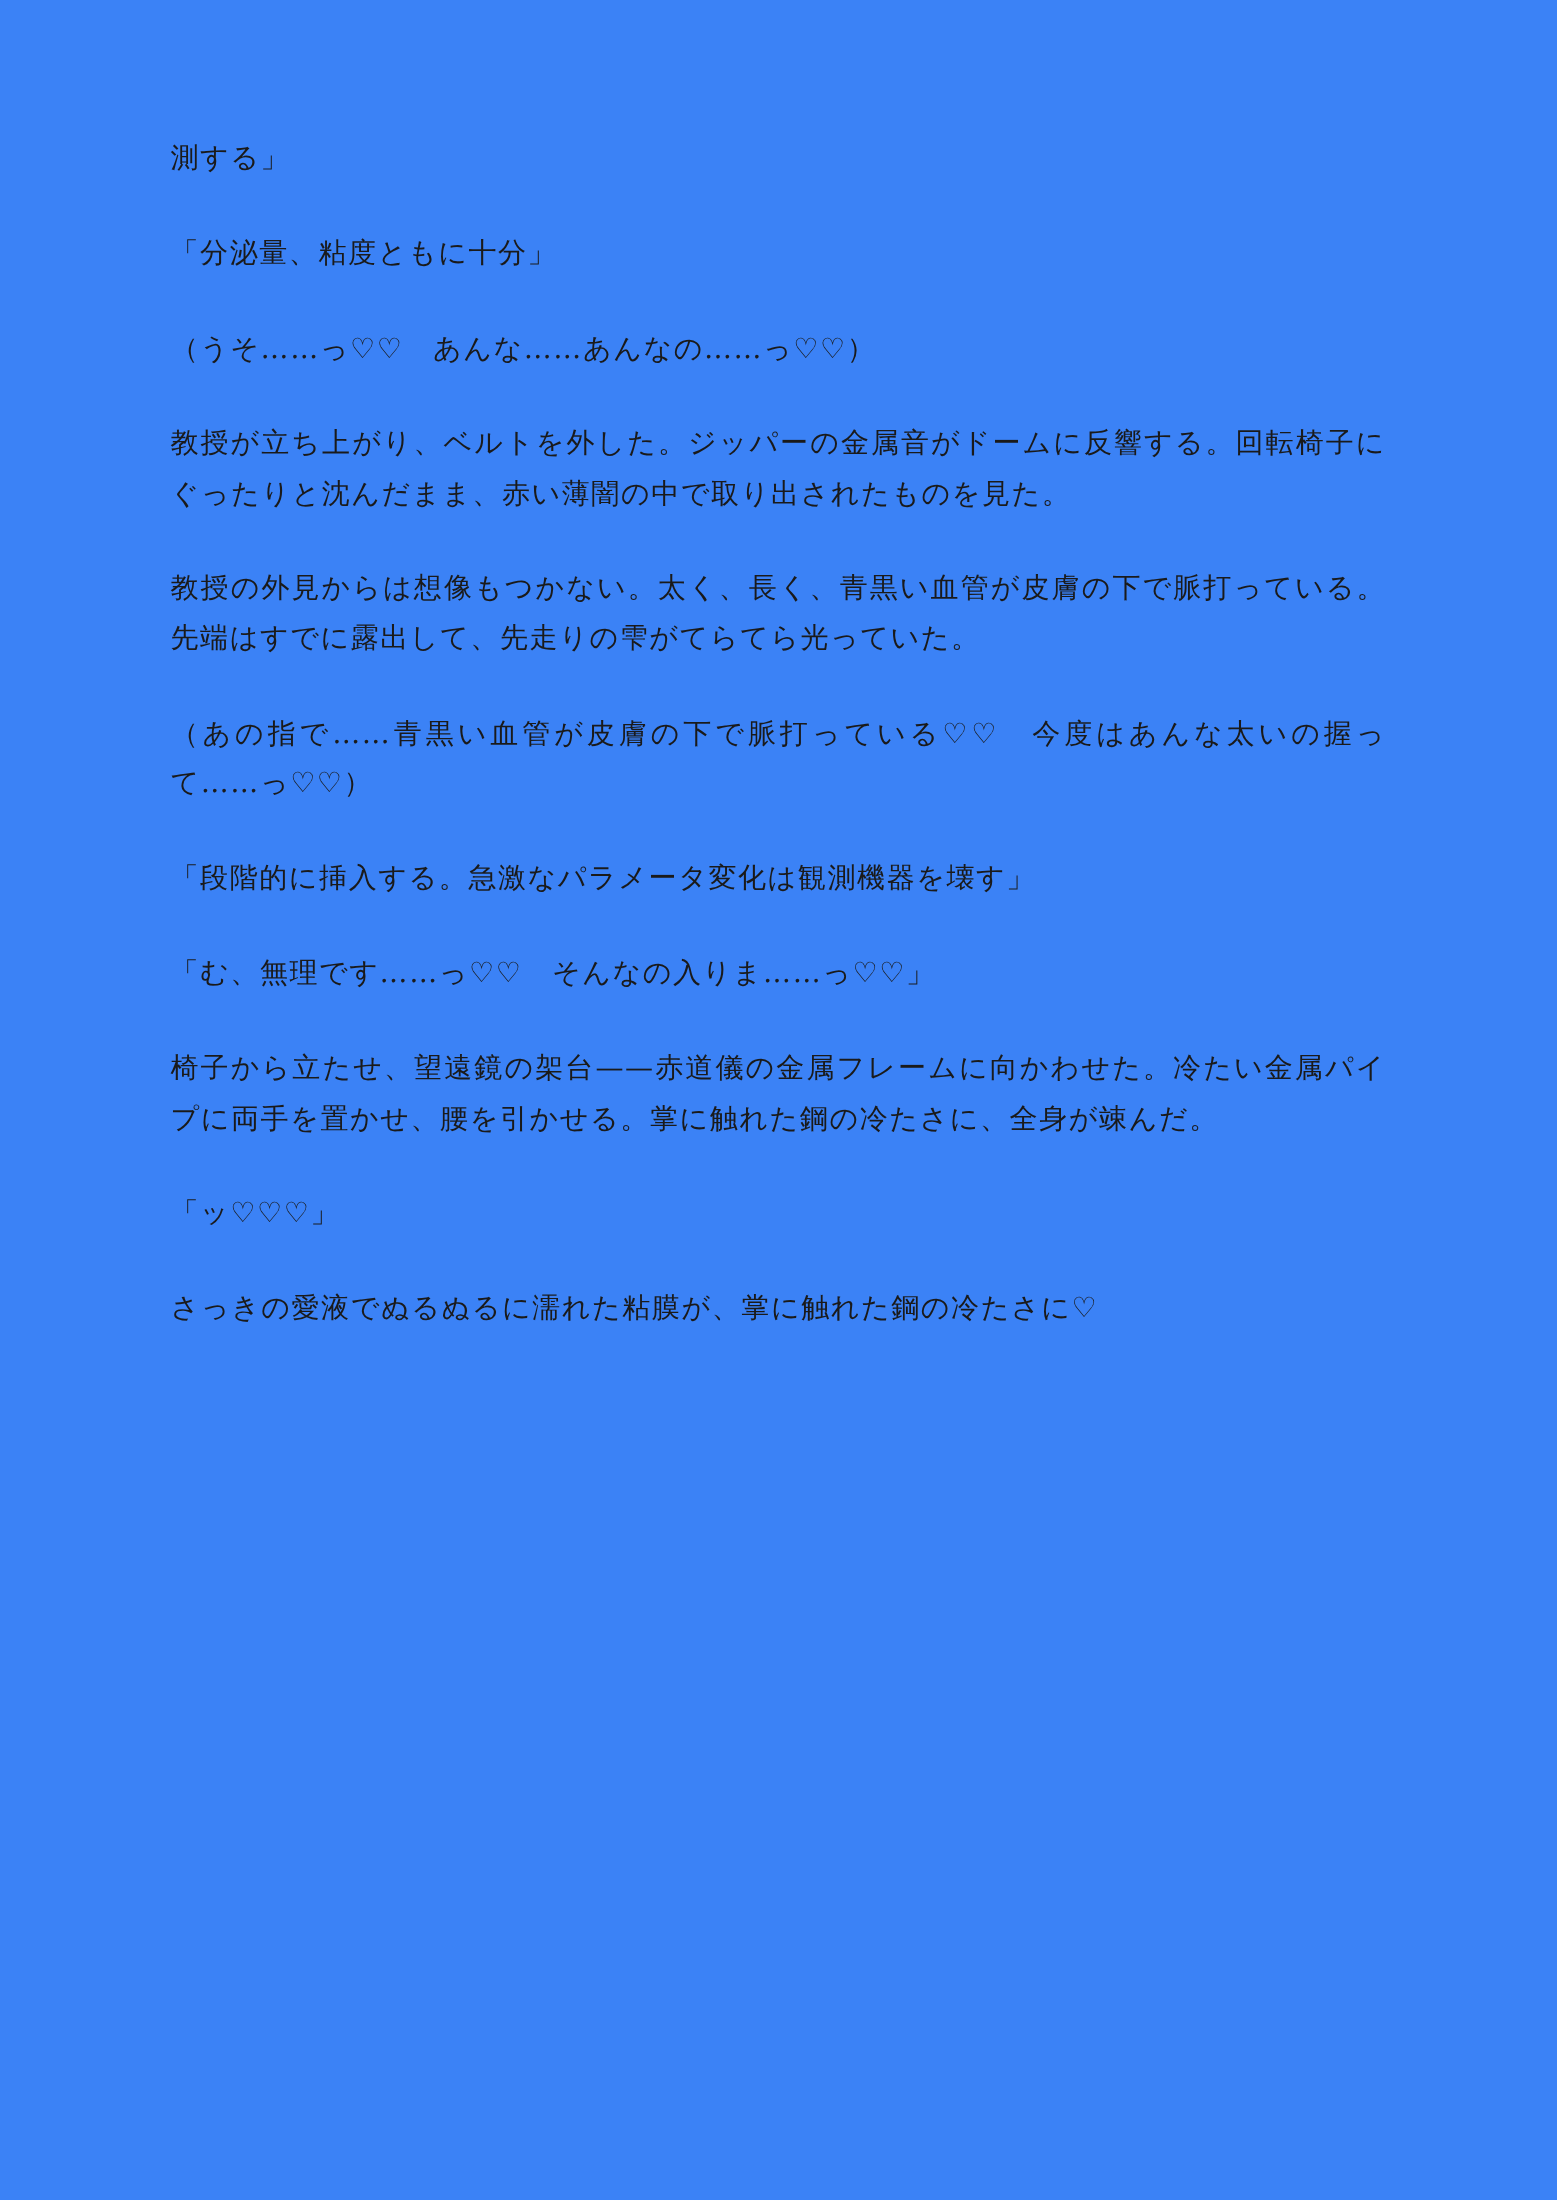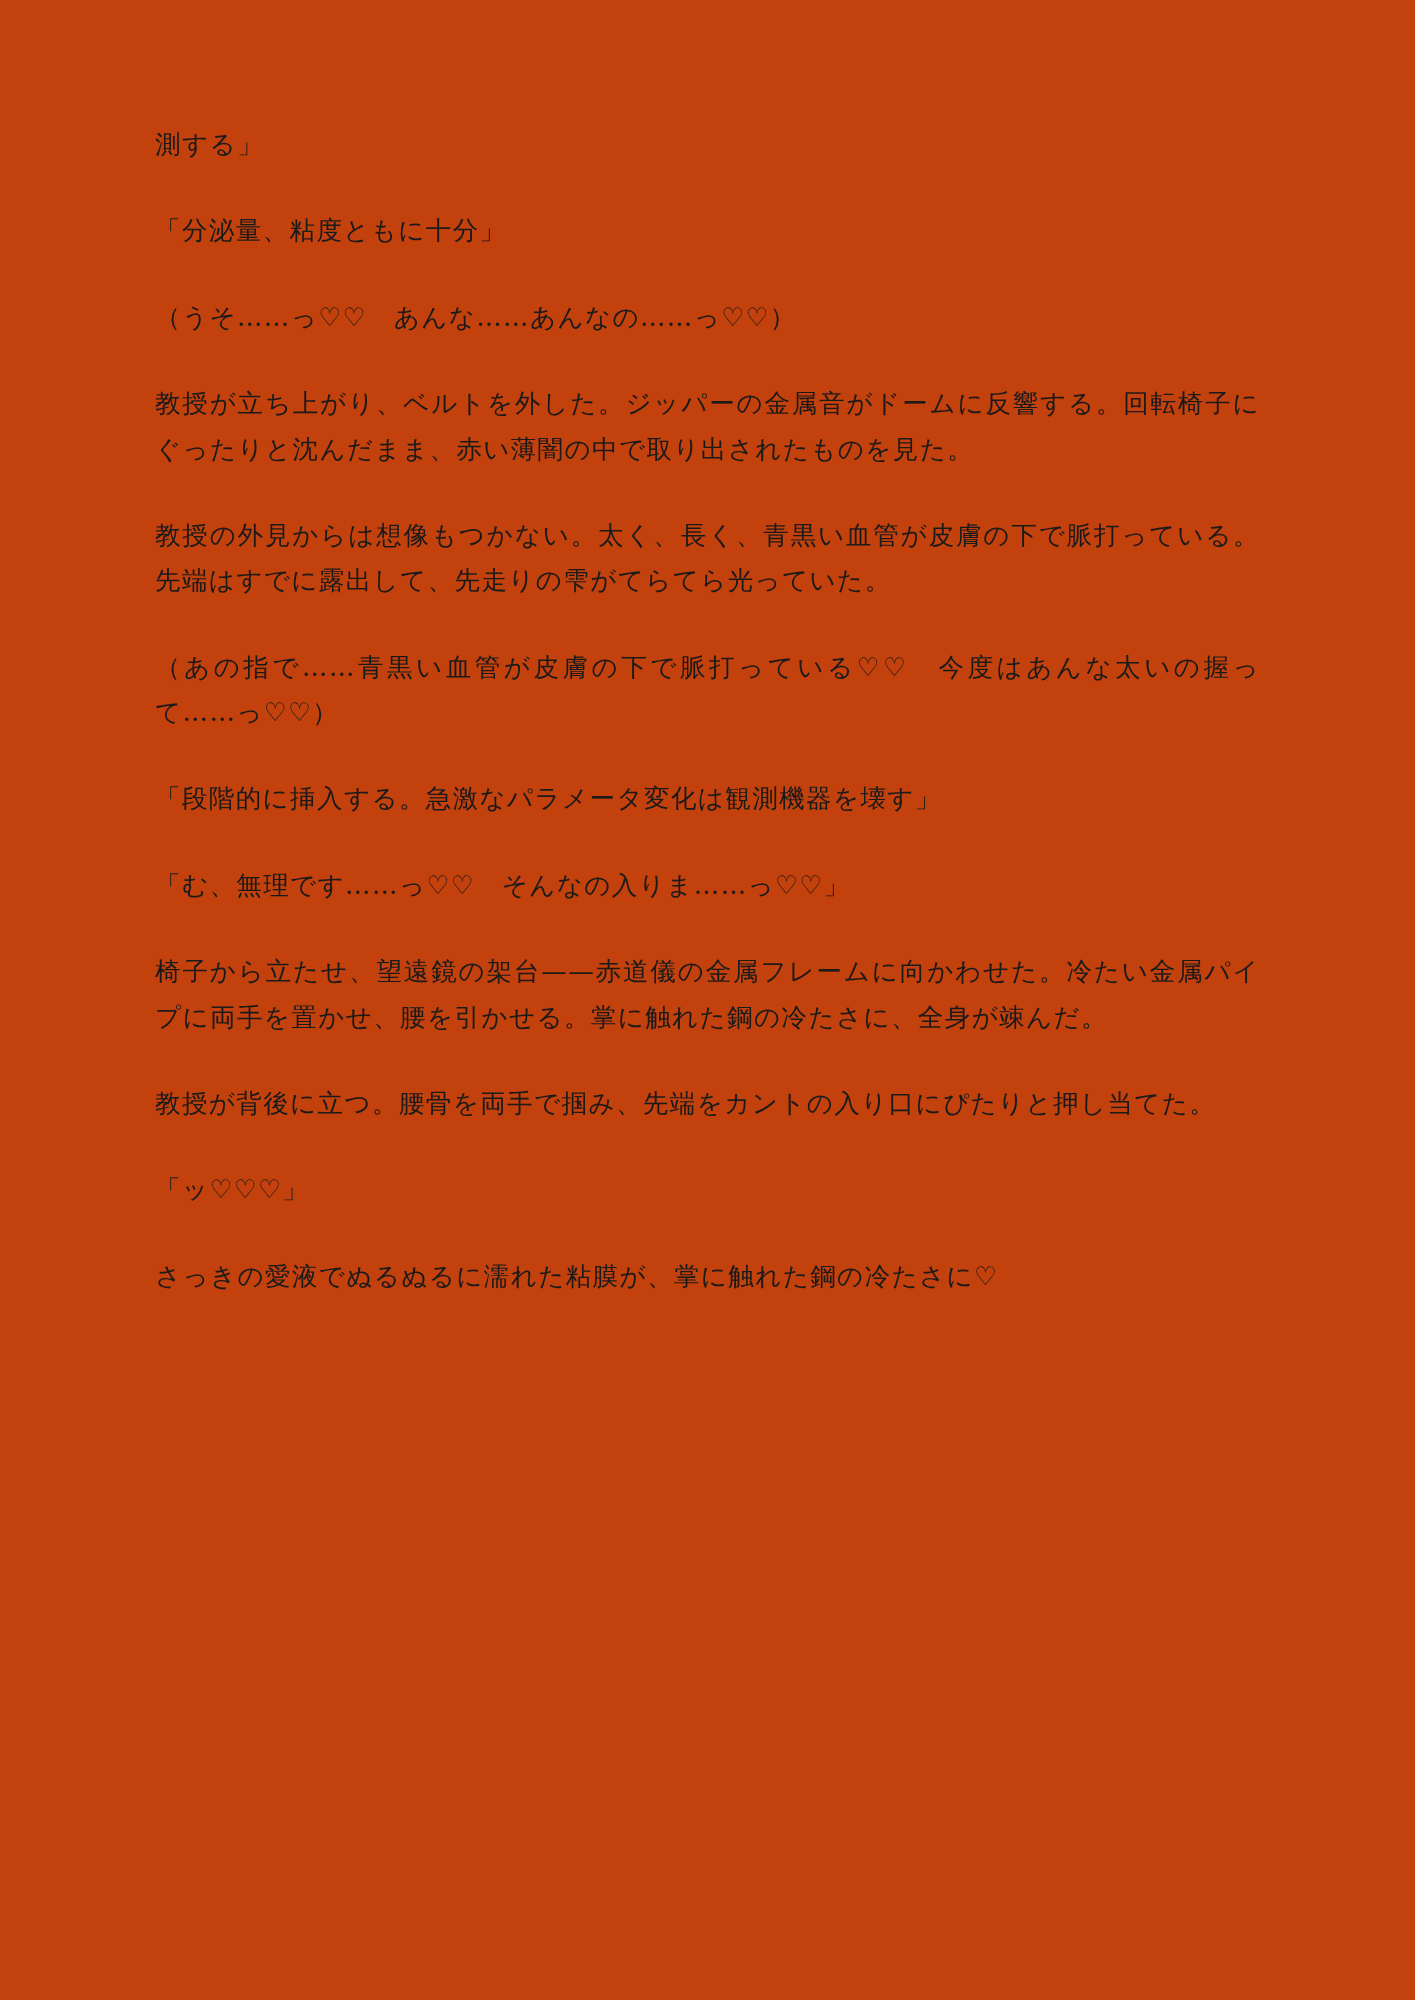--- a/index.html
+++ b/index.html
@@ -4,21 +4,21 @@
 <style>
   html, body {
     margin: 0;
     padding: 0;
     background: #ffffff;
   }
   .page {
     position: relative;
     width: 1415px;
     height: 2000px;
-    background: #c2410c;
+    background: #3b82f6;
     box-sizing: border-box;
     padding: 122px 155px 0 155px;
     font-family: "DejaVu Serif", "Liberation Serif", serif;
     color: #181818;
   }
   .doc-body {
     width: 1105px;
   }
   p.para {
     margin: 0 0 41px 0;
@@ -43,17 +43,16 @@
   <div class="doc-body">
     <p class="para">測する」</p>
     <p class="para">「分泌量、粘度ともに十分」</p>
     <p class="para">（うそ……っ♡♡　あんな……あんなの……っ♡♡）</p>
     <p class="para">教授が立ち上がり、ベルトを外した。ジッパーの金属音がドームに反響する。回転椅子にぐったりと沈んだまま、赤い薄闇の中で取り出されたものを見た。</p>
     <p class="para">教授の外見からは想像もつかない。太く、長く、青黒い血管が皮膚の下で脈打っている。先端はすでに露出して、先走りの雫がてらてら光っていた。</p>
     <p class="para">（あの指で……青黒い血管が皮膚の下で脈打っている♡♡　今度はあんな太いの握って……っ♡♡）</p>
     <p class="para">「段階的に挿入する。急激なパラメータ変化は観測機器を壊す」</p>
     <p class="para">「む、無理です……っ♡♡　そんなの入りま……っ♡♡」</p>
     <p class="para">椅子から立たせ、望遠鏡の架台——赤道儀の金属フレームに向かわせた。冷たい金属パイプに両手を置かせ、腰を引かせる。掌に触れた鋼の冷たさに、全身が竦んだ。</p>
-    <p class="para">教授が背後に立つ。腰骨を両手で掴み、先端をカントの入り口にぴたりと押し当てた。</p>
     <p class="para">「ッ♡♡♡」</p>
     <p class="para">さっきの愛液でぬるぬるに濡れた粘膜が、掌に触れた鋼の冷たさに♡</p>
   </div>
 </div>
 
 </body></html>

